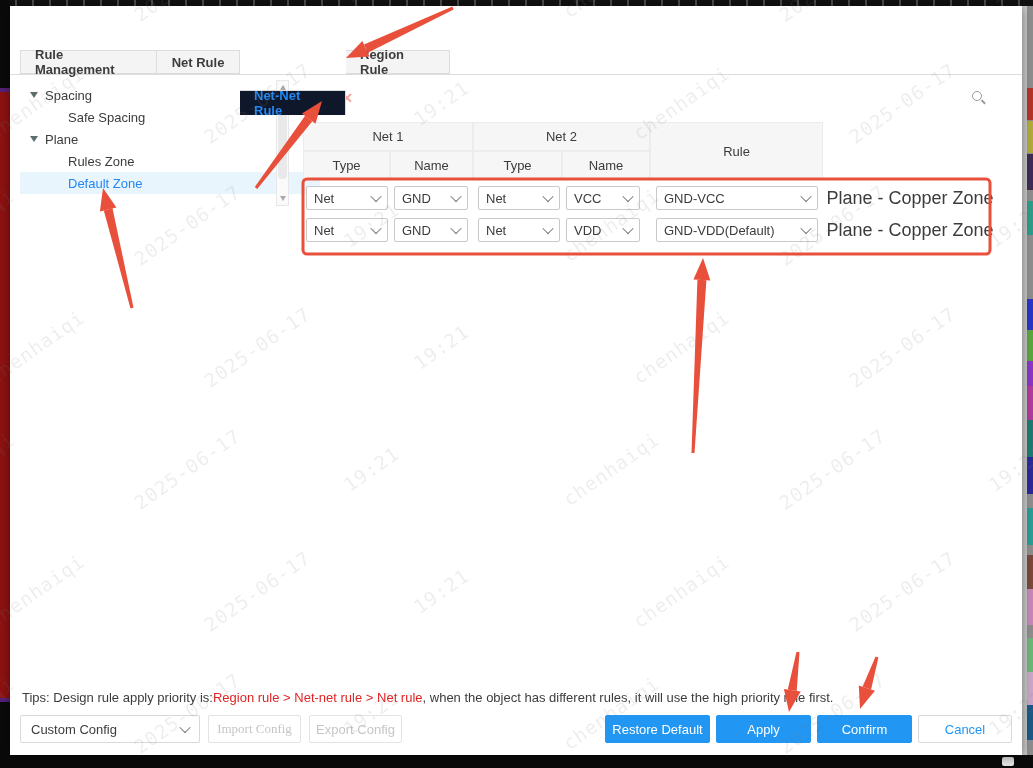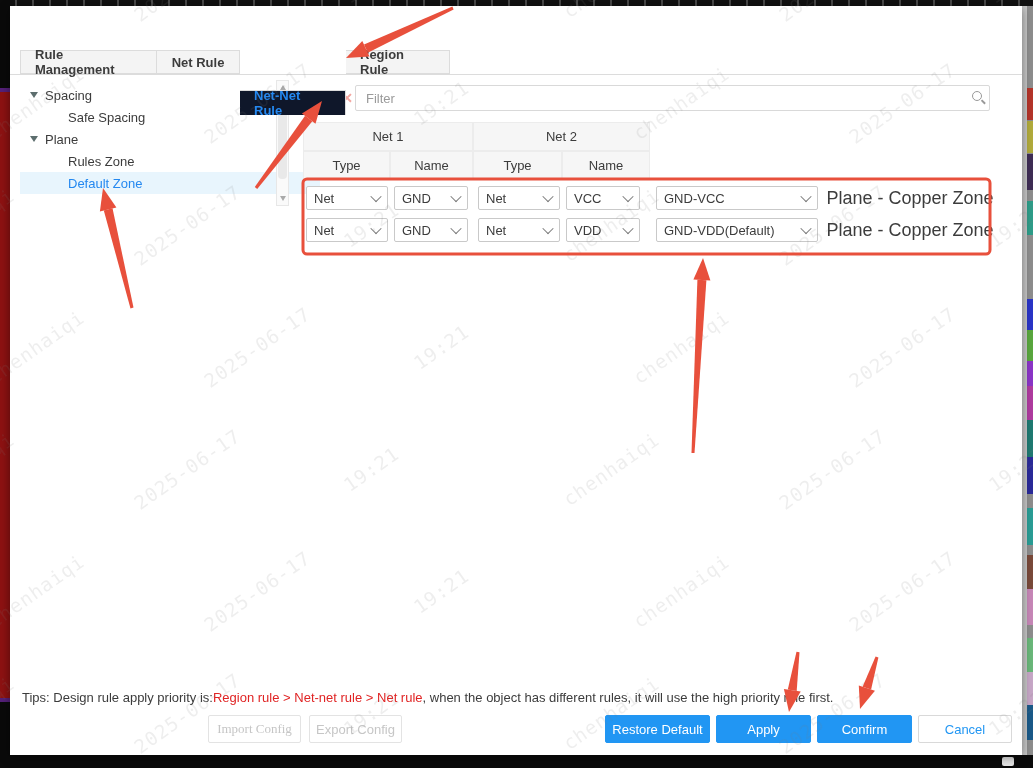--- a/index.html
+++ b/index.html
@@ -148,26 +148,26 @@
     </div>
     <div class="vscroll">
       <span class="sarrow up"></span>
       <span class="thumb"></span>
       <span class="sarrow dn"></span>
     </div>
   </div>
 
   <div class="plus">+</div>
   <div class="del">✕</div>
-  <input class="filter" placeholder="Filter" style="">
   <div class="mag"></div>
 
   <div class="thead">
     <div class="th" style="left:0;top:0;width:170px;height:29px;">Net 1</div>
     <div class="th" style="left:170px;top:0;width:177px;height:29px;">Net 2</div>
+    <div class="th" style="left:347px;top:0;width:173px;height:58px;">Rule</div>
     <div class="th" style="left:0;top:29px;width:87px;height:29px;">Type</div>
     <div class="th" style="left:87px;top:29px;width:83px;height:29px;">Name</div>
     <div class="th" style="left:170px;top:29px;width:89px;height:29px;">Type</div>
     <div class="th" style="left:259px;top:29px;width:88px;height:29px;">Name</div>
   </div>
 
   <div class="rows">
     <div class="drow" style="top:0;">
       <div class="sel" style="left:3px;width:82px;">
         <span>Net</span>
@@ -213,20 +213,24 @@
           <span class="chev"></span>
         </div>
       <div class="rtype">Plane - Copper Zone</div>
     </div>
   </div>
 
   <div class="tips">
     <span>Tips: Design rule apply priority is:</span><span class="hl">Region rule &gt; Net-net rule &gt; Net rule</span><span>, when the object has different rules, it will use the high priority rule first.</span>
   </div>
 
+  <div class="footer-btn cfg-select">
+    <span>Custom Config</span>
+    <span class="chev"></span>
+  </div>
   <div class="footer-btn ghost imp">Import Config</div>
   <div class="footer-btn ghost exp">Export Config</div>
   <div class="footer-btn blue restore">Restore Default</div>
   <div class="footer-btn blue apply">Apply</div>
   <div class="footer-btn blue confirm">Confirm</div>
   <div class="footer-btn cancel">Cancel</div>
 </div>
 
 <div class="watermarks" id="wmLayer">
     <span class="wm" style="left: -90px; top: -30px;">chenhaiqi</span>

